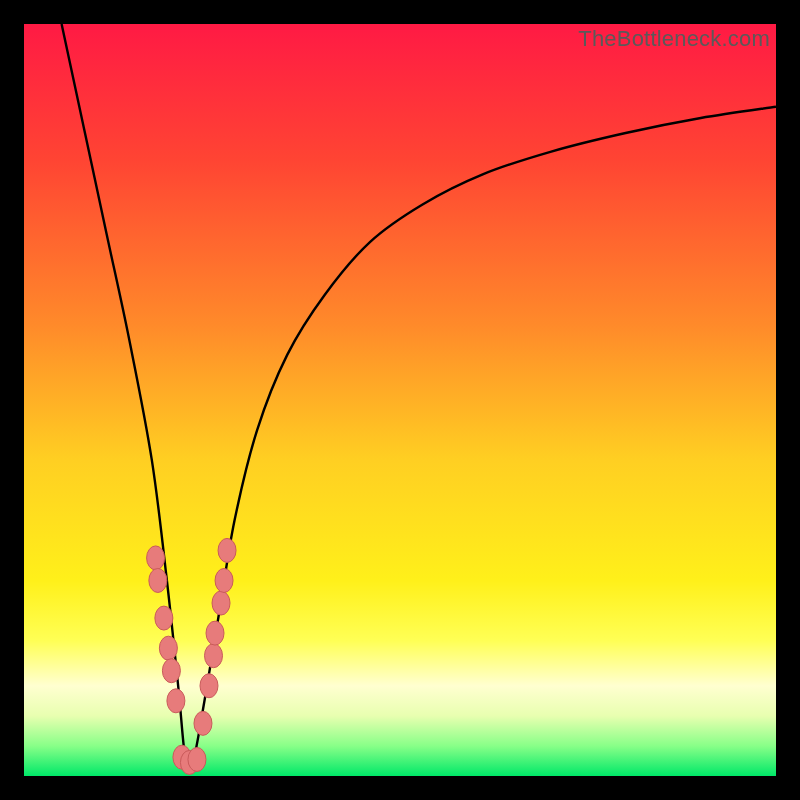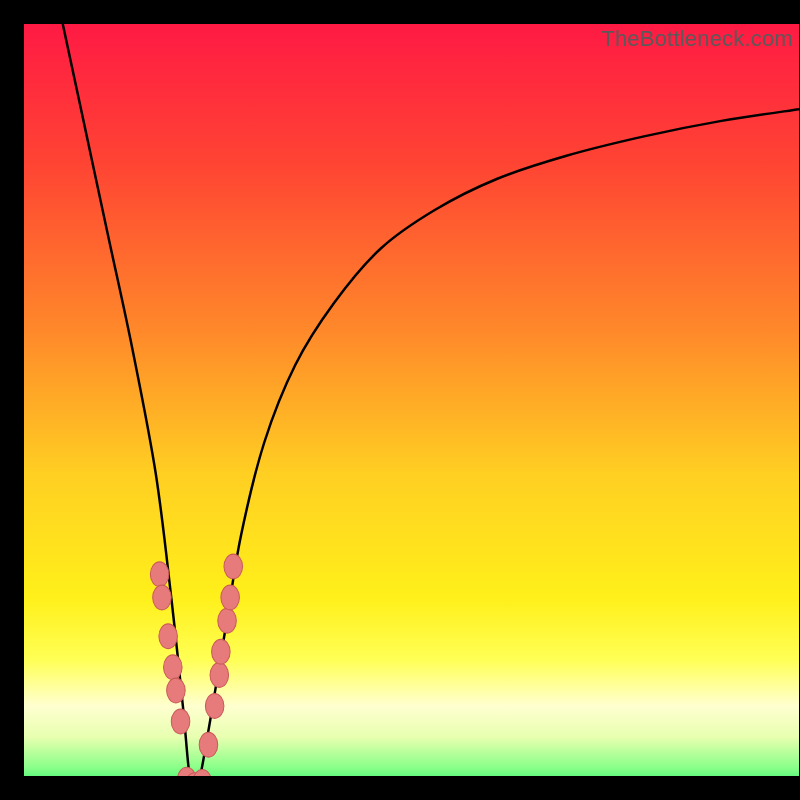--- a/index.html
+++ b/index.html
@@ -18,21 +18,20 @@
     height: 800px;
     background: #000;
   }
   .plot {
     position: absolute;
     top: 24px;
     left: 24px;
     width: 752px;
     height: 752px;
     overflow: hidden;
-    padding-left: 23px;
   }
   .gradient-bg {
     position: absolute;
     inset: 0;
   }
   .watermark {
     position: absolute;
     top: 2px;
     right: 6px;
     font-size: 22px;

